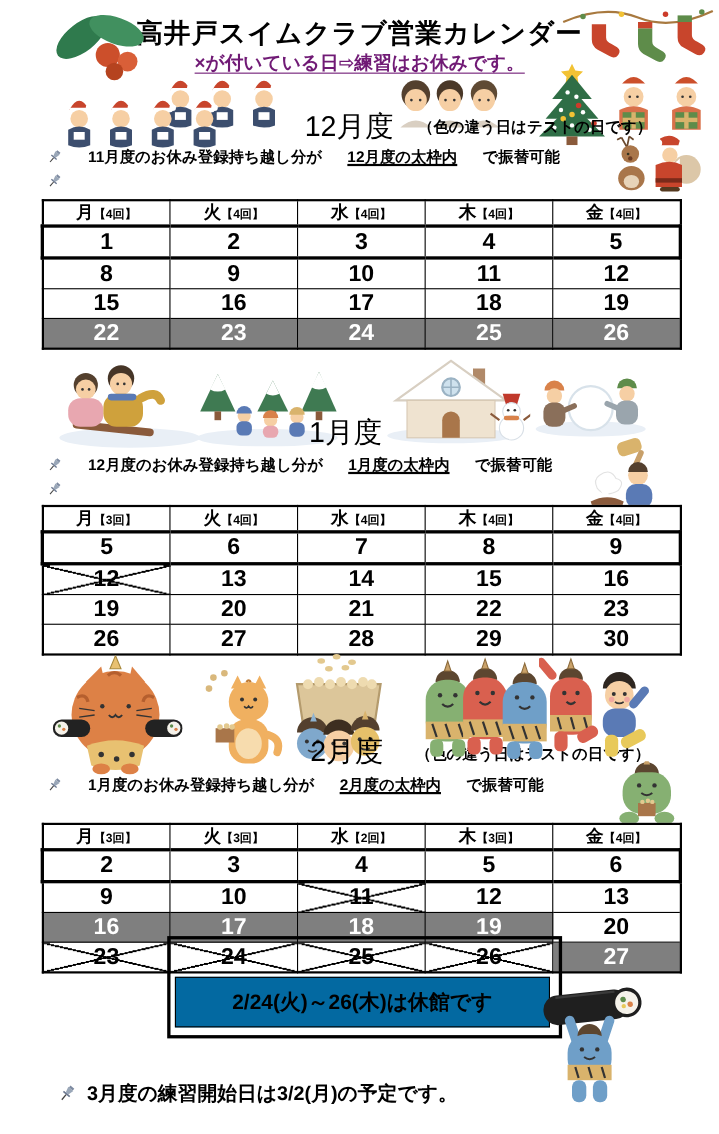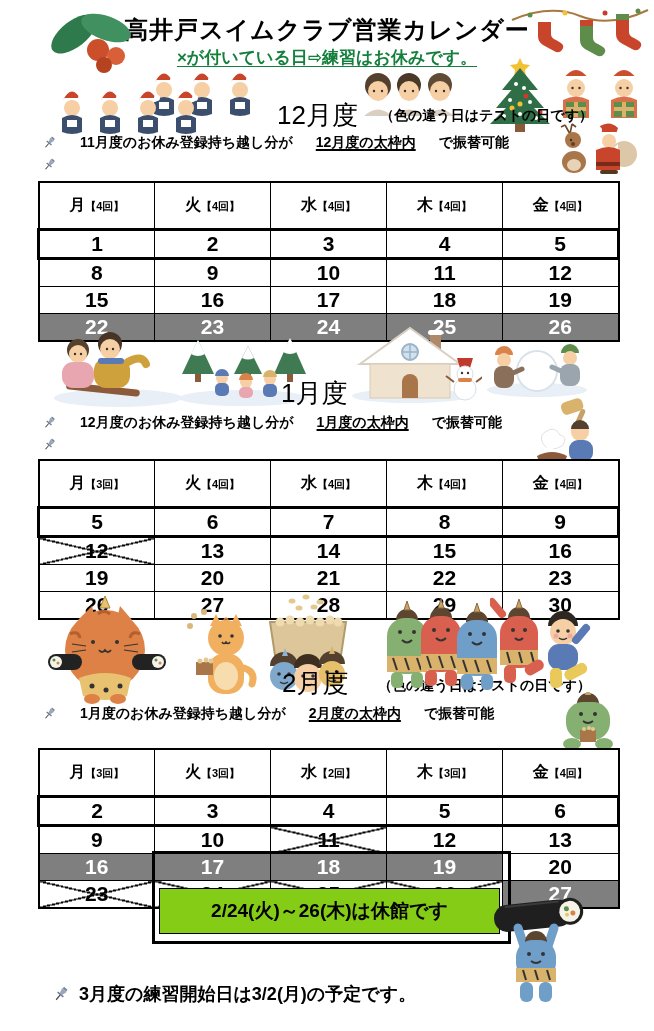--- a/index.html
+++ b/index.html
@@ -2,41 +2,41 @@
 <html><head>
 <meta charset="utf-8">
 <style>
   html,body{margin:0;padding:0;}
   body{
     width:654px;height:1031px;position:relative;background:#fff;overflow:hidden;
     font-family:"Liberation Sans","DejaVu Sans",sans-serif;color:#000;
   }
   .abs{position:absolute;}
   .page-title{top:14px;left:0;width:100%;text-align:center;font-size:24px;font-weight:bold;letter-spacing:1px;}
-  .page-subtitle{top:46px;left:0;width:100%;text-align:center;font-size:17px;font-weight:bold;color:#15803d;text-decoration:underline;text-underline-offset:3px;}
+  .page-subtitle{top:46px;left:0;width:100%;text-align:center;font-size:17px;font-weight:bold;color:#701a75;text-decoration:underline;text-underline-offset:3px;}
   .month-title{font-size:26px;font-weight:normal;}
   .test-note{font-size:14px;font-weight:bold;}
   .notes{display:flex;flex-direction:column;gap:1px;}
   .note-line{display:flex;align-items:center;gap:23px;font-size:14px;font-weight:bold;height:21px;white-space:nowrap;}
   .note-line .em{text-decoration:underline;text-decoration-thickness:2px;text-underline-offset:2px;}
   .pin{width:15px;height:15px;flex:0 0 auto;}
   table.cal{width:583px;border-collapse:collapse;table-layout:fixed;border:2px solid #000;background:#fff;}
-  table.cal th{border:1px solid #000;height:20px;padding:12px;text-align:center;vertical-align:middle;}
+  table.cal th{border:1px solid #000;height:20px;padding:0;text-align:center;vertical-align:middle;}
   table.cal th .day{font-size:16px;font-weight:bold;}
   table.cal th .cnt{font-size:11px;font-weight:bold;}
   table.cal td{border:1px solid #000;height:26px;padding:0;text-align:center;vertical-align:middle;font-size:21px;font-weight:bold;}
   tr.frame td{border-top:3px solid #000;border-bottom:3px solid #000;}
   tr.frame td:first-child{border-left:3px solid #000;}
   tr.frame td:last-child{border-right:3px solid #000;}
   td.gray{background:#7f7f7f;color:#fff;}
   td.x{background-image:
     linear-gradient(to top right, transparent calc(50% - 0.8px), #000 calc(50% - 0.8px), #000 calc(50% + 0.8px), transparent calc(50% + 0.8px)),
     linear-gradient(to bottom right, transparent calc(50% - 0.8px), #000 calc(50% - 0.8px), #000 calc(50% + 0.8px), transparent calc(50% + 0.8px));}
   .feb-frame{left:152px;top:851px;width:353px;height:87px;border:3px solid #000;pointer-events:none;}
-  .closure-box{left:159px;top:888px;width:339px;height:44px;border:1px solid #000;display:flex;align-items:center;justify-content:center;font-size:19px;font-weight:bold;background:#84cc16;}
+  .closure-box{left:159px;top:888px;width:339px;height:44px;border:1px solid #000;display:flex;align-items:center;justify-content:center;font-size:19px;font-weight:bold;background:#0369a1;}
   .footer-note{left:52px;top:950px;display:flex;align-items:center;gap:9px;font-size:18px;font-weight:bold;margin-top:32px;}
   .footer-note .pin{width:18px;height:18px;}
 </style>
 </head>
 <body>
 
 <div class="abs page-title">高井戸スイムクラブ営業カレンダー</div>
 <div class="abs page-subtitle">×が付いている日⇨練習はお休みです。</div>
 
 <svg class="abs" style="left:46px;top:4px" width="92" height="74" viewBox="0 0 92 74">

